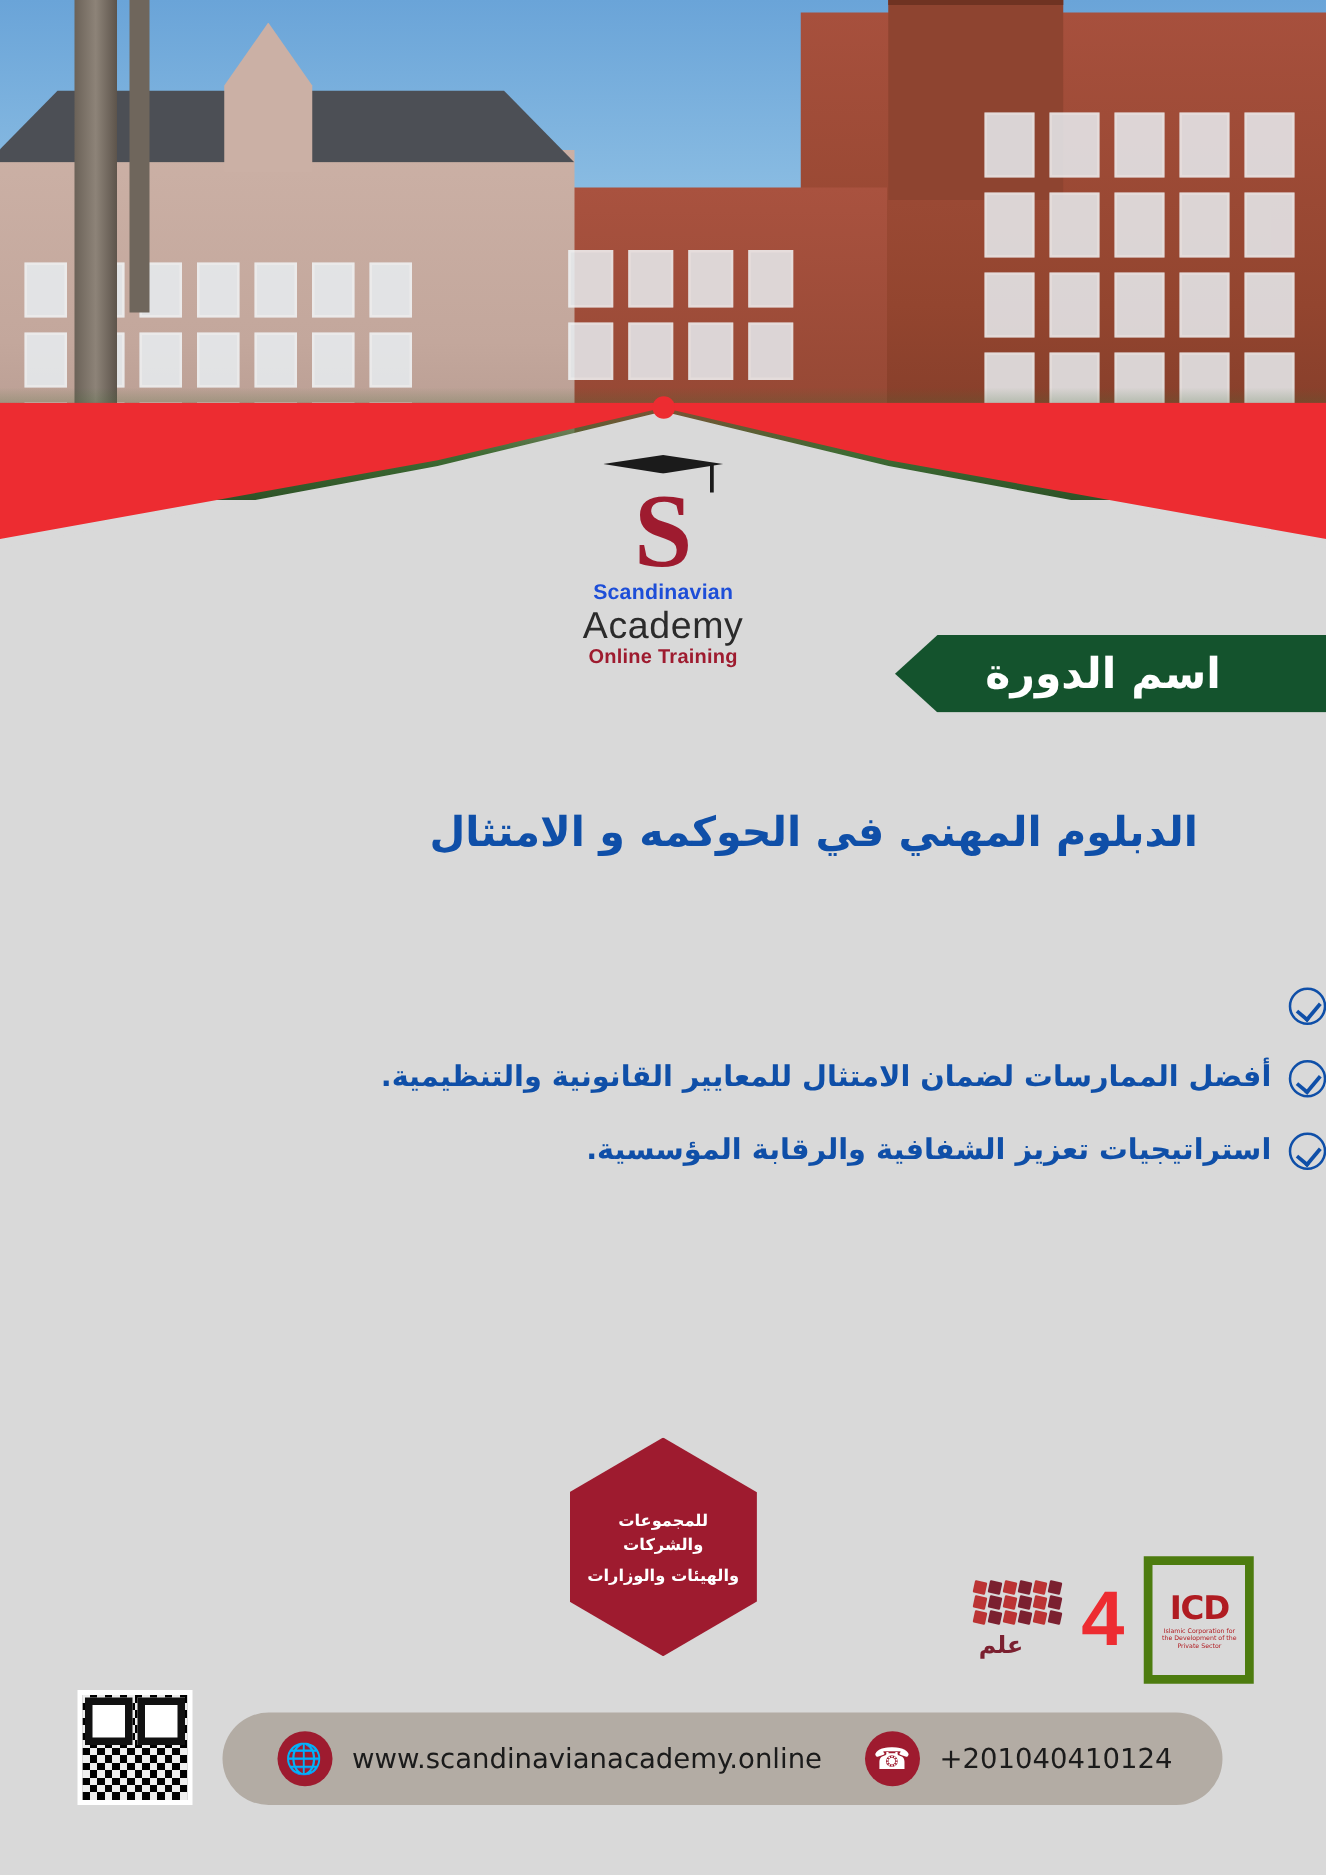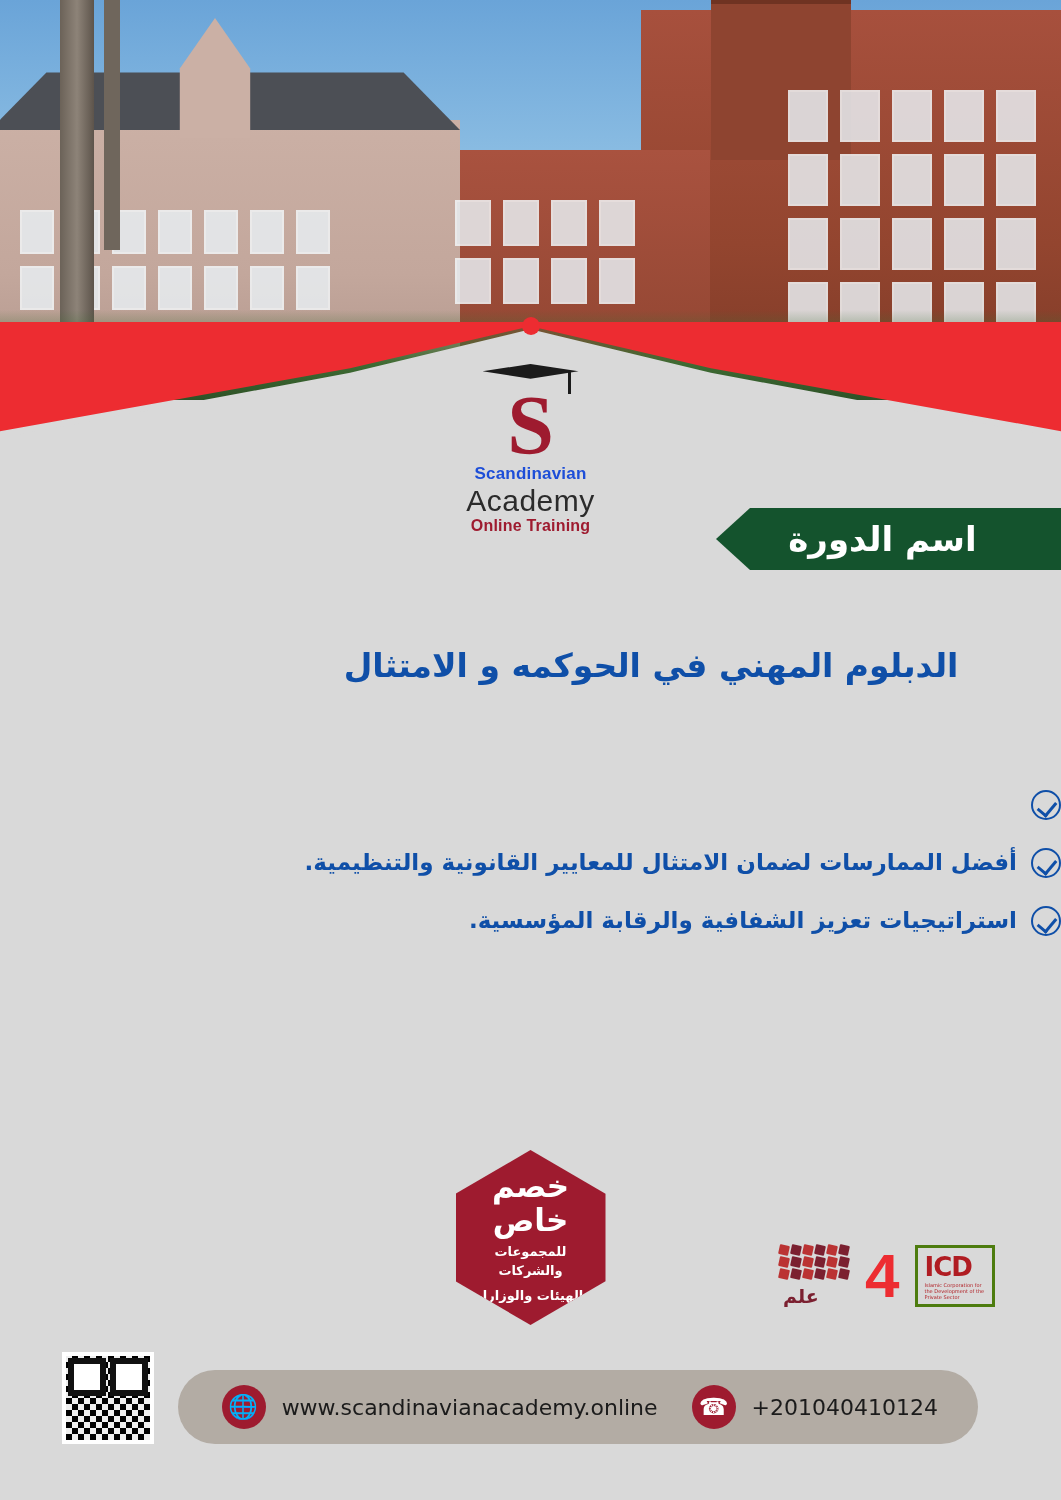--- a/index.html
+++ b/index.html
@@ -235,21 +235,21 @@
     display: grid; grid-template-columns: repeat(6, 10px); grid-auto-rows: 10px; gap: 2px;
   }
   .p-ilm .dots i { display:block; background:#b33; border-radius:1px; transform: rotate(12deg); }
   .p-ilm .dots i:nth-child(odd){ background:#7b2030; }
   .p-ilm .word { position:absolute; bottom:0; left:8px; font-size:19px; font-weight:700; color:#7b2030; }
   .p-four {
     font-size: 62px; font-weight: 800; color: #ed2c31; line-height: .85;
     font-family: "Liberation Sans", sans-serif;
   }
   .p-icd {
-    border: 3px solid #4d7c0f; padding: 4px 6px; text-align: left;
+    border: 7px solid #4d7c0f; padding: 20px 6px; text-align: center;
   }
   .p-icd .t { font-size: 26px; font-weight: 800; color: #b01c22; letter-spacing: -1px; }
   .p-icd .s { font-size: 5px; color: #b01c22; line-height: 1.2; max-width: 62px; }
 
   
   .footer-bar {
     position: absolute;
     left: 178px; top: 1370px;
     width: 800px; height: 74px;
     background: #b3aca4;
@@ -390,21 +390,20 @@
       <span class="check"></span>
       <span class="txt">أفضل الممارسات لضمان الامتثال للمعايير القانونية والتنظيمية.</span>
     </div>
     <div class="bullet">
       <span class="check"></span>
       <span class="txt">استراتيجيات تعزيز الشفافية والرقابة المؤسسية.</span>
     </div>
   </div>
 
   <div class="hex">
-    <div class="big">خصم خاص</div>
     <div class="sm">للمجموعات والشركات</div>
     <div class="sm">والهيئات والوزارات</div>
   </div>
 
   <div class="partners">
     <div class="p-icd">
       <div class="t">ICD</div>
       <div class="s">Islamic Corporation for the Development of the Private Sector</div>
     </div>
     <div class="p-four">4</div>

